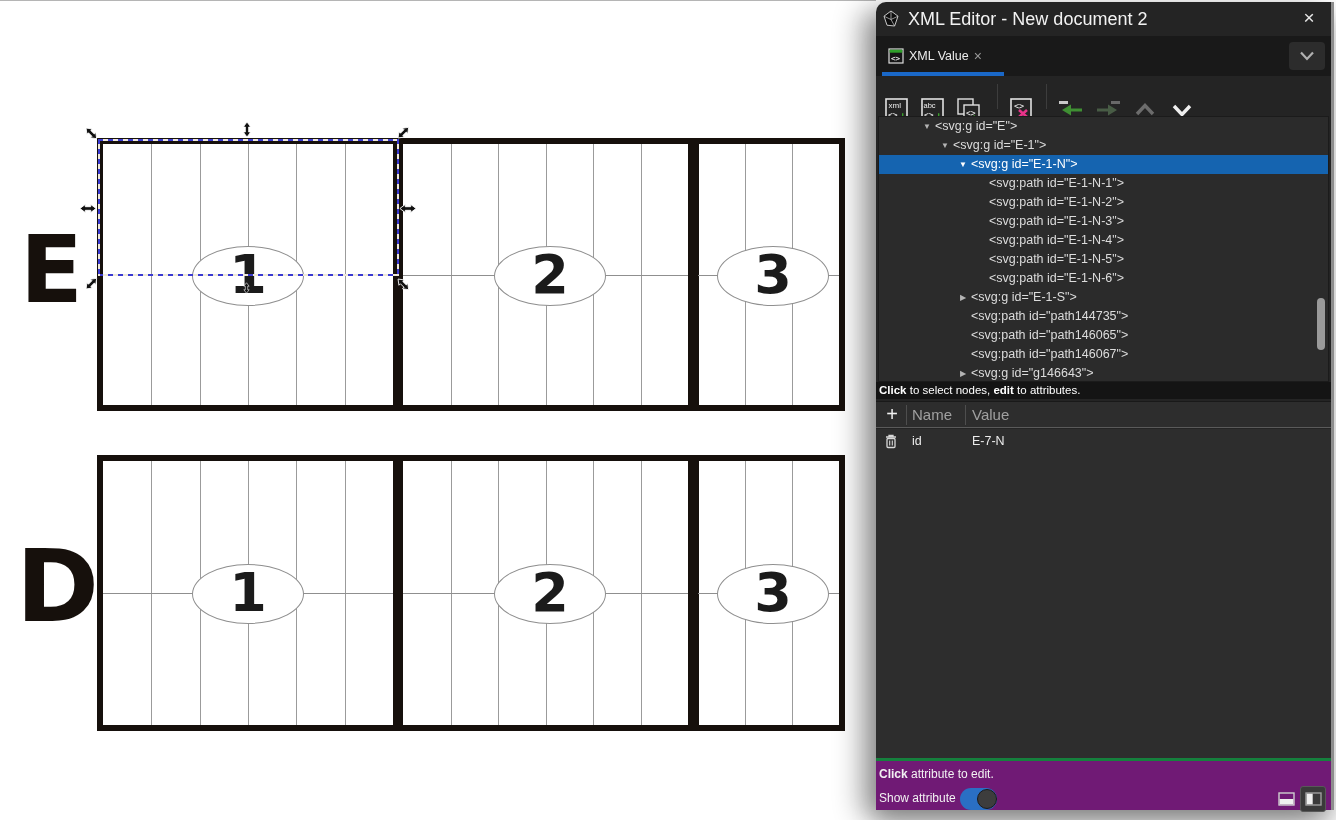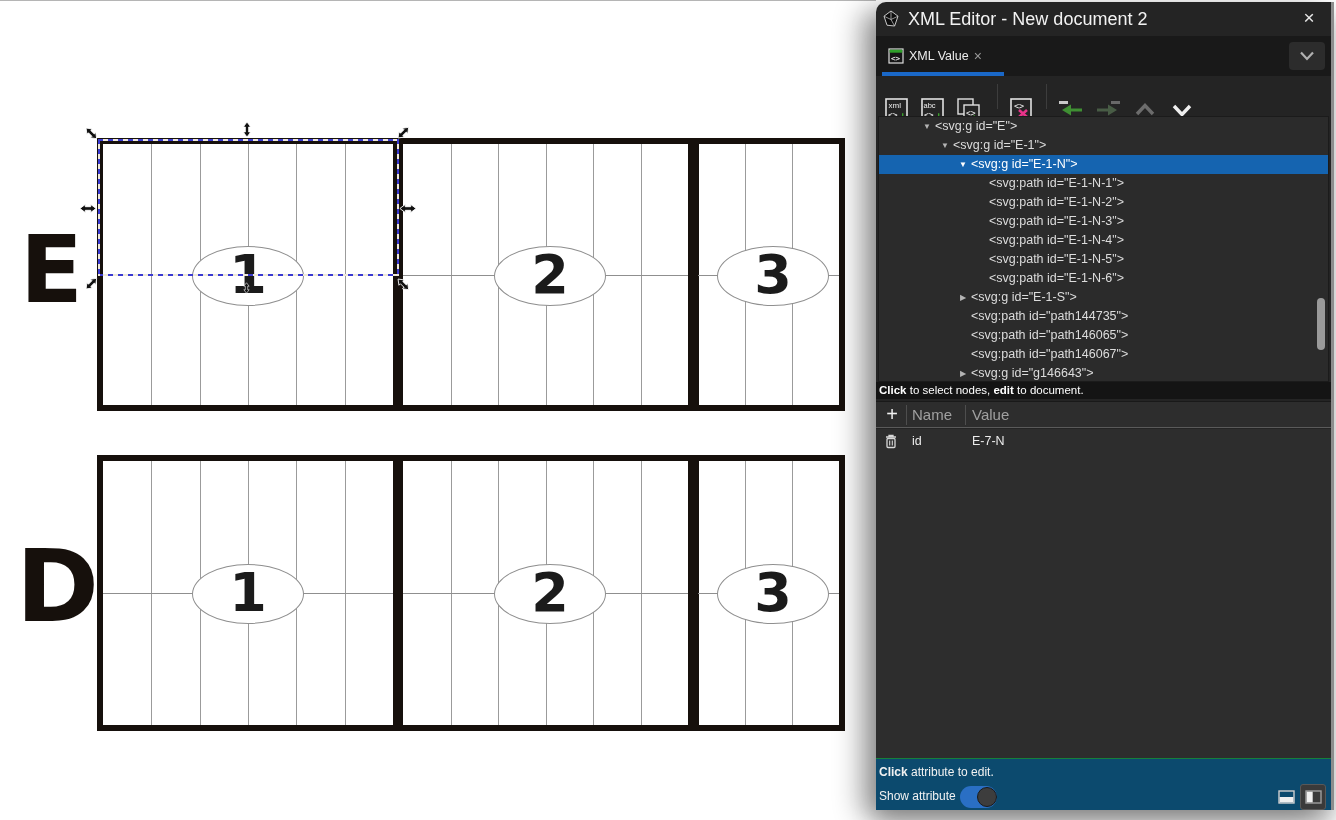--- a/index.html
+++ b/index.html
@@ -65,22 +65,22 @@
   .ahead .plus{position:absolute;left:4px;top:0;width:24px;height:26px;color:#f0f0f0;font-size:20px;
                line-height:24px;text-align:center;font-weight:400;}
   .hsep{position:absolute;top:3px;width:1px;height:20px;background:#4e4e4e;}
   .hlab{position:absolute;top:0;line-height:26px;color:#a0a0a0;font-size:15px;}
   .attrarea{position:absolute;left:0;top:427px;width:100%;height:329px;background:#2d2d2d;}
   .arow{position:relative;height:24px;line-height:24px;}
   .arow .aname{position:absolute;left:36px;color:#ececec;text-align:right;}
   .arow .avalue{position:absolute;left:96px;color:#ececec;}
   .arow .trash{position:absolute;left:8px;top:4px;}
 
-  .footer{position:absolute;left:0;top:756px;width:100%;height:52px;background:#0c4a6e;
-          border-top:1px solid #15803d;box-sizing:border-box;}
+  .footer{position:absolute;left:0;top:756px;width:100%;height:52px;background:#701a75;
+          border-top:3px solid #15803d;box-sizing:border-box;}
   .f1{position:absolute;left:3px;top:6px;font-size:12px;color:#f2f2f2;}
   .f2{position:absolute;left:3px;top:30px;font-size:12px;color:#f2f2f2;}
   .toggle{position:absolute;left:84px;top:27px;width:37px;height:22px;border-radius:11px;}
   .knob{position:absolute;right:0px;top:1px;width:20px;height:20px;border-radius:50%;
         background:#3d3d3d;border:1px solid #1a1a1a;box-sizing:border-box;}
   .vbtn{position:absolute;top:25px;width:26px;height:26px;border-radius:3px;
         display:flex;align-items:center;justify-content:center;}
   .vbtn.on{background:#3a3a3a;border:1px solid #585858;box-sizing:border-box;}
   b{font-weight:bold;}
 </style>
@@ -306,21 +306,21 @@
           <div class="trow" style="padding-left: 76px;"><span class="exp">▶</span><span>&lt;svg:g id="E-1-S"&gt;</span></div>
           <div class="trow" style="padding-left: 76px;"><span class="exp"></span><span>&lt;svg:path id="path144735"&gt;</span></div>
           <div class="trow" style="padding-left: 76px;"><span class="exp"></span><span>&lt;svg:path id="path146065"&gt;</span></div>
           <div class="trow" style="padding-left: 76px;"><span class="exp"></span><span>&lt;svg:path id="path146067"&gt;</span></div>
           <div class="trow" style="padding-left: 76px;"><span class="exp">▶</span><span>&lt;svg:g id="g146643"&gt;</span></div>
         </div>
       <div class="tree-thumb" style="top:181px;height:52px;"></div>
     </div>
 
     <div class="tstatus">
-      <b>Click</b><span> to select nodes, </span><b>edit</b><span> to document.</span>
+      <b>Click</b><span> to select nodes, </span><b>edit</b><span> to attributes.</span>
     </div>
 
     <div class="ahead">
       <div class="plus">+</div>
       <div class="hsep" style="left:30px"></div>
       <div class="hlab" style="left:36px">Name</div>
       <div class="hsep" style="left:89px"></div>
       <div class="hlab" style="left:96px">Value</div>
     </div>
 

